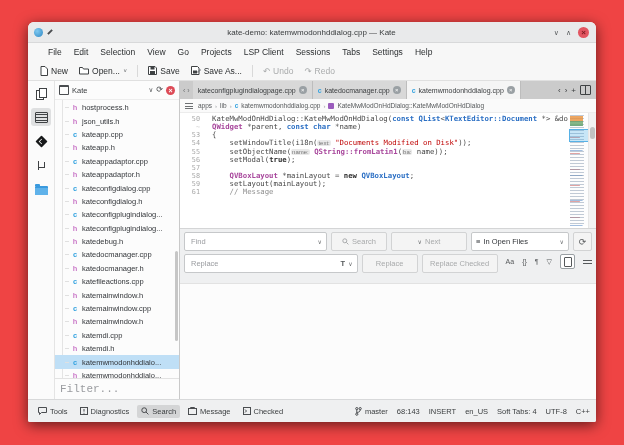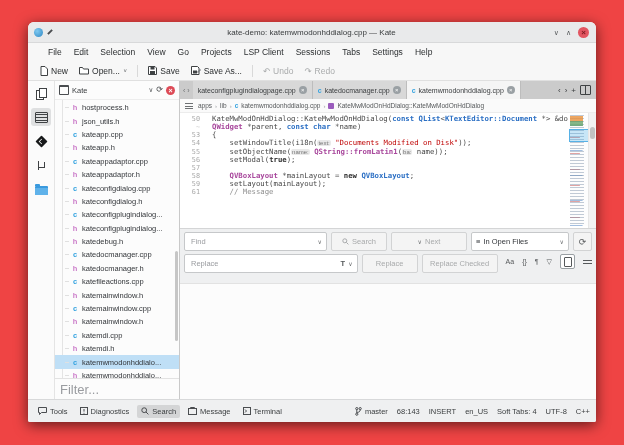--- a/index.html
+++ b/index.html
@@ -68,21 +68,21 @@
   .file-list{flex:1;overflow:hidden;position:relative;padding-top:1px;}
   .file-list::before{content:"";position:absolute;left:7px;top:0;bottom:0;width:1px;background:#e4e4e4;}
   .file-item{height:13.4px;display:flex;align-items:center;font-size:7.5px;color:#33363a;padding-left:10px;white-space:nowrap;overflow:hidden;position:relative;}
   .file-item::before{content:"";width:4px;height:1px;background:#e0e0e0;margin-right:2px;flex:0 0 auto;}
   .file-item.sel{background:#bfdff6;}
   .ficon{width:8px;font-weight:bold;font-size:7.5px;margin-right:3px;flex:0 0 auto;text-align:center;}
   .ficon.c{color:#35a3e0;}
   .ficon.h{color:#cb7bc9;}
   .sb-scrollbar{position:absolute;right:1px;top:170px;width:3px;height:90px;background:#c6c6c6;border-radius:2px;}
   .filter-row{flex:0 0 auto;height:20px;border-top:1px solid #e2e2e2;display:flex;align-items:center;padding:0 3px;}
-  .filter-row input{width:100%;border:none;outline:none;background:transparent;font-size:13px;color:#333;font-family:Liberation Sans, sans-serif;}
+  .filter-row input{width:100%;border:none;outline:none;background:transparent;font-size:11px;color:#333;font-family:Liberation Mono, monospace;}
   .filter-row input::placeholder{color:#9a9ca0;}
 
   
   .editor-col{flex:1;display:flex;flex-direction:column;min-width:0;}
   .tabbar{height:18px;background:#cbcbcb;display:flex;align-items:stretch;font-size:7px;color:#3a3d3f;flex:0 0 auto;}
   .tab-nav{display:flex;align-items:center;gap:2px;padding:0 3px;color:#6e7173;font-size:7px;}
   .tab{display:flex;align-items:center;gap:3px;padding:0 5px;background:#d8d8d8;border-right:1px solid #bdbdbd;white-space:nowrap;}
   .tab.active{background:#f5f5f5;}
   .tab-close{width:8px;height:8px;border-radius:50%;background:#9aa0a4;color:#fff;font-size:6px;line-height:8px;text-align:center;}
   .tab-cpp{color:#35a3e0;font-weight:bold;font-size:7px;}
@@ -504,21 +504,21 @@
               <rect x=".5" y="1.5" width="8" height="6" fill="none" stroke="#4a4d50"></rect>
               <path d="M2.5 1.5V.5h4v1" fill="none" stroke="#4a4d50"></path>
             </svg>
           <span>Message</span>
         </div>
         <div class="st-item">
           <svg class="sic" width="8" height="8" viewBox="0 0 8 8">
               <rect x=".5" y=".5" width="7" height="7" fill="none" stroke="#4a4d50"></rect>
               <path d="M2 2.5l1.5 1.5L2 5.5" fill="none" stroke="#4a4d50"></path>
             </svg>
-          <span>Terminal</span>
+          <span>Checked</span>
         </div>
       </div>
       <div class="st-right">
         <span class="st-rt" style="display:flex;align-items:center;gap:3px">
           <svg class="sic" width="7" height="9" viewBox="0 0 7 9">
               <circle cx="1.8" cy="1.6" r="1.1" fill="none" stroke="#4a4d50"></circle>
               <circle cx="5.2" cy="1.6" r="1.1" fill="none" stroke="#4a4d50"></circle>
               <circle cx="1.8" cy="7.2" r="1.1" fill="none" stroke="#4a4d50"></circle>
               <path d="M1.8 2.8v3.3M5.2 2.8c0 2-1.5 2.4-3 2.7" fill="none" stroke="#4a4d50"></path>
             </svg>

